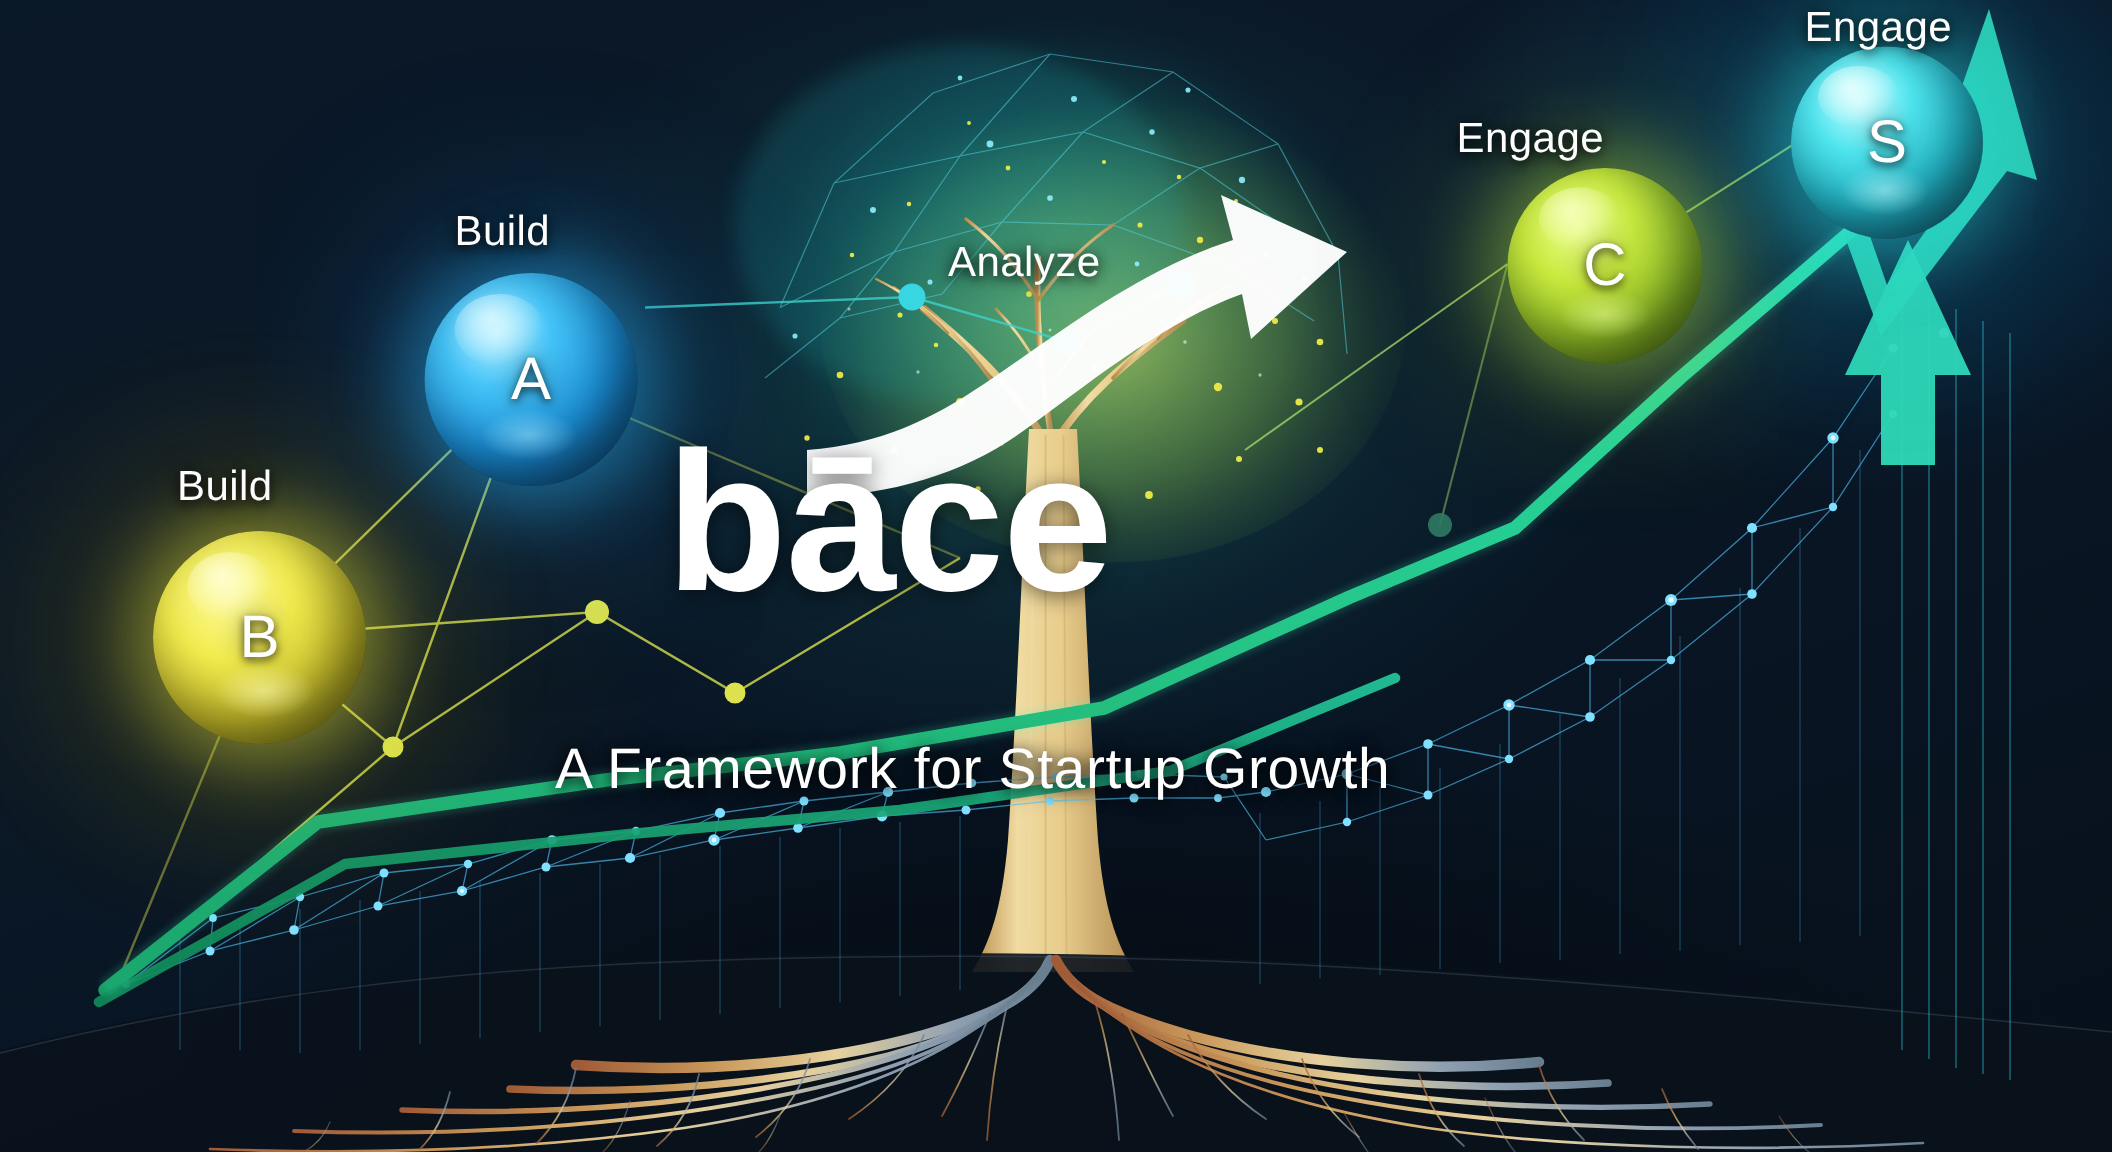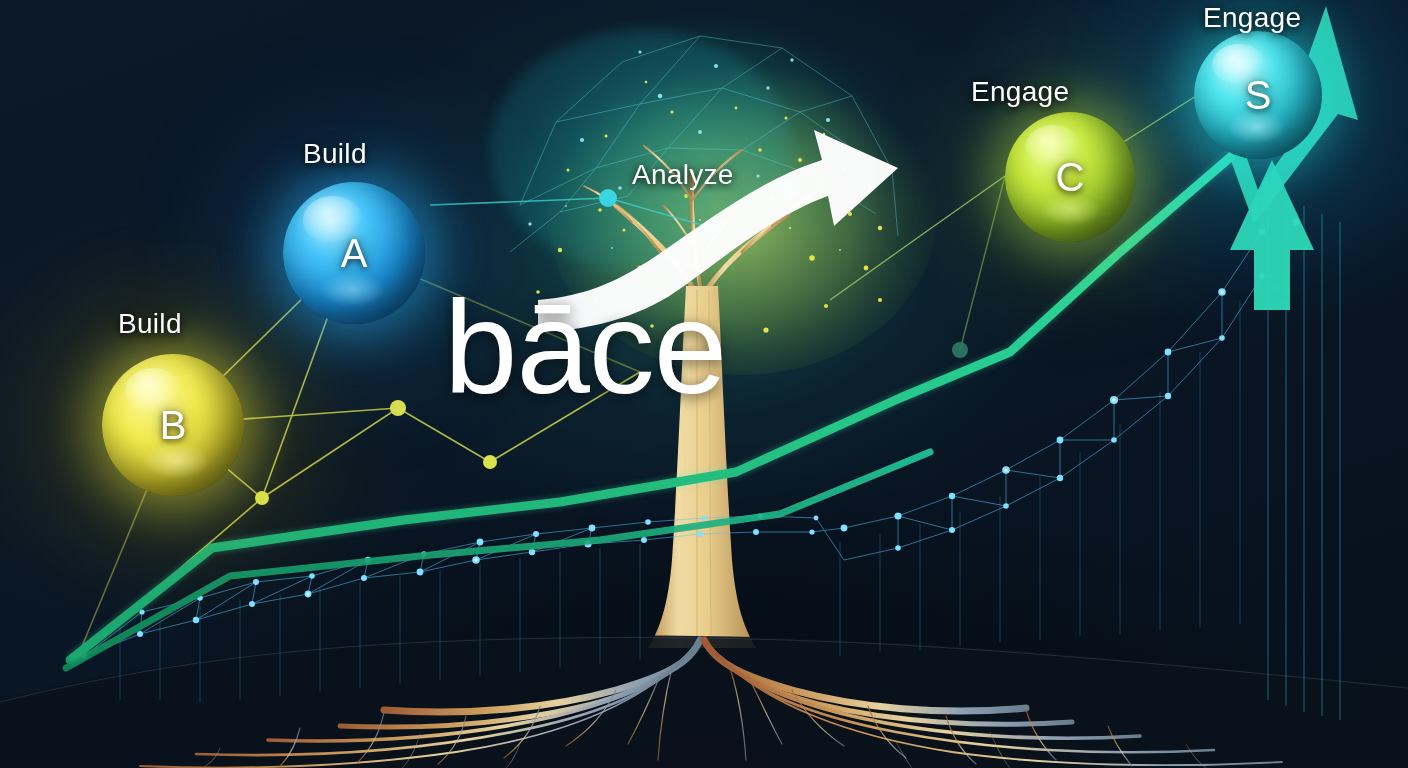--- a/index.html
+++ b/index.html
@@ -461,15 +461,16 @@
 
   <div class="sphere" style="left:1194px;top:31px;width:128px;height:128px;
               background:radial-gradient(circle at 36% 28%, #c9fcff 0%, #4fe6ef 28%, #22b6c8 58%, #12738c 86%, #0a4a60 100%);
               box-shadow:0 0 48px 14px rgba(44,224,224,.45),0 0 120px 34px rgba(30,180,200,.22),inset -12px -14px 32px rgba(0,0,0,.42);">
     <div class="shine" style="left:14%;top:10%;width:42%;height:32%;background:radial-gradient(ellipse at 40% 35%, rgba(235,255,255,.85), rgba(210,250,255,0) 70%);"></div>
     <div class="shine" style="left:26%;top:62%;width:46%;height:26%;background:radial-gradient(ellipse at 50% 50%, rgba(200,250,255,.5), rgba(200,250,255,0) 70%);"></div>
     <span class="glyph">S</span>
   </div>
   <div class="lbl" style="left:1203px;top:2px;">Engage</div>
 
-  <div id="logo" style="left:444px;top:282px;">bāce</div>
+  <div id="logo" style="left:444px;top:282px;font-weight:bold;">bāce</div>
+  <div id="subtitle" style="left:370px;top:492px;">A Framework for Startup Growth</div>
 
 </div>
 
 </body></html>

